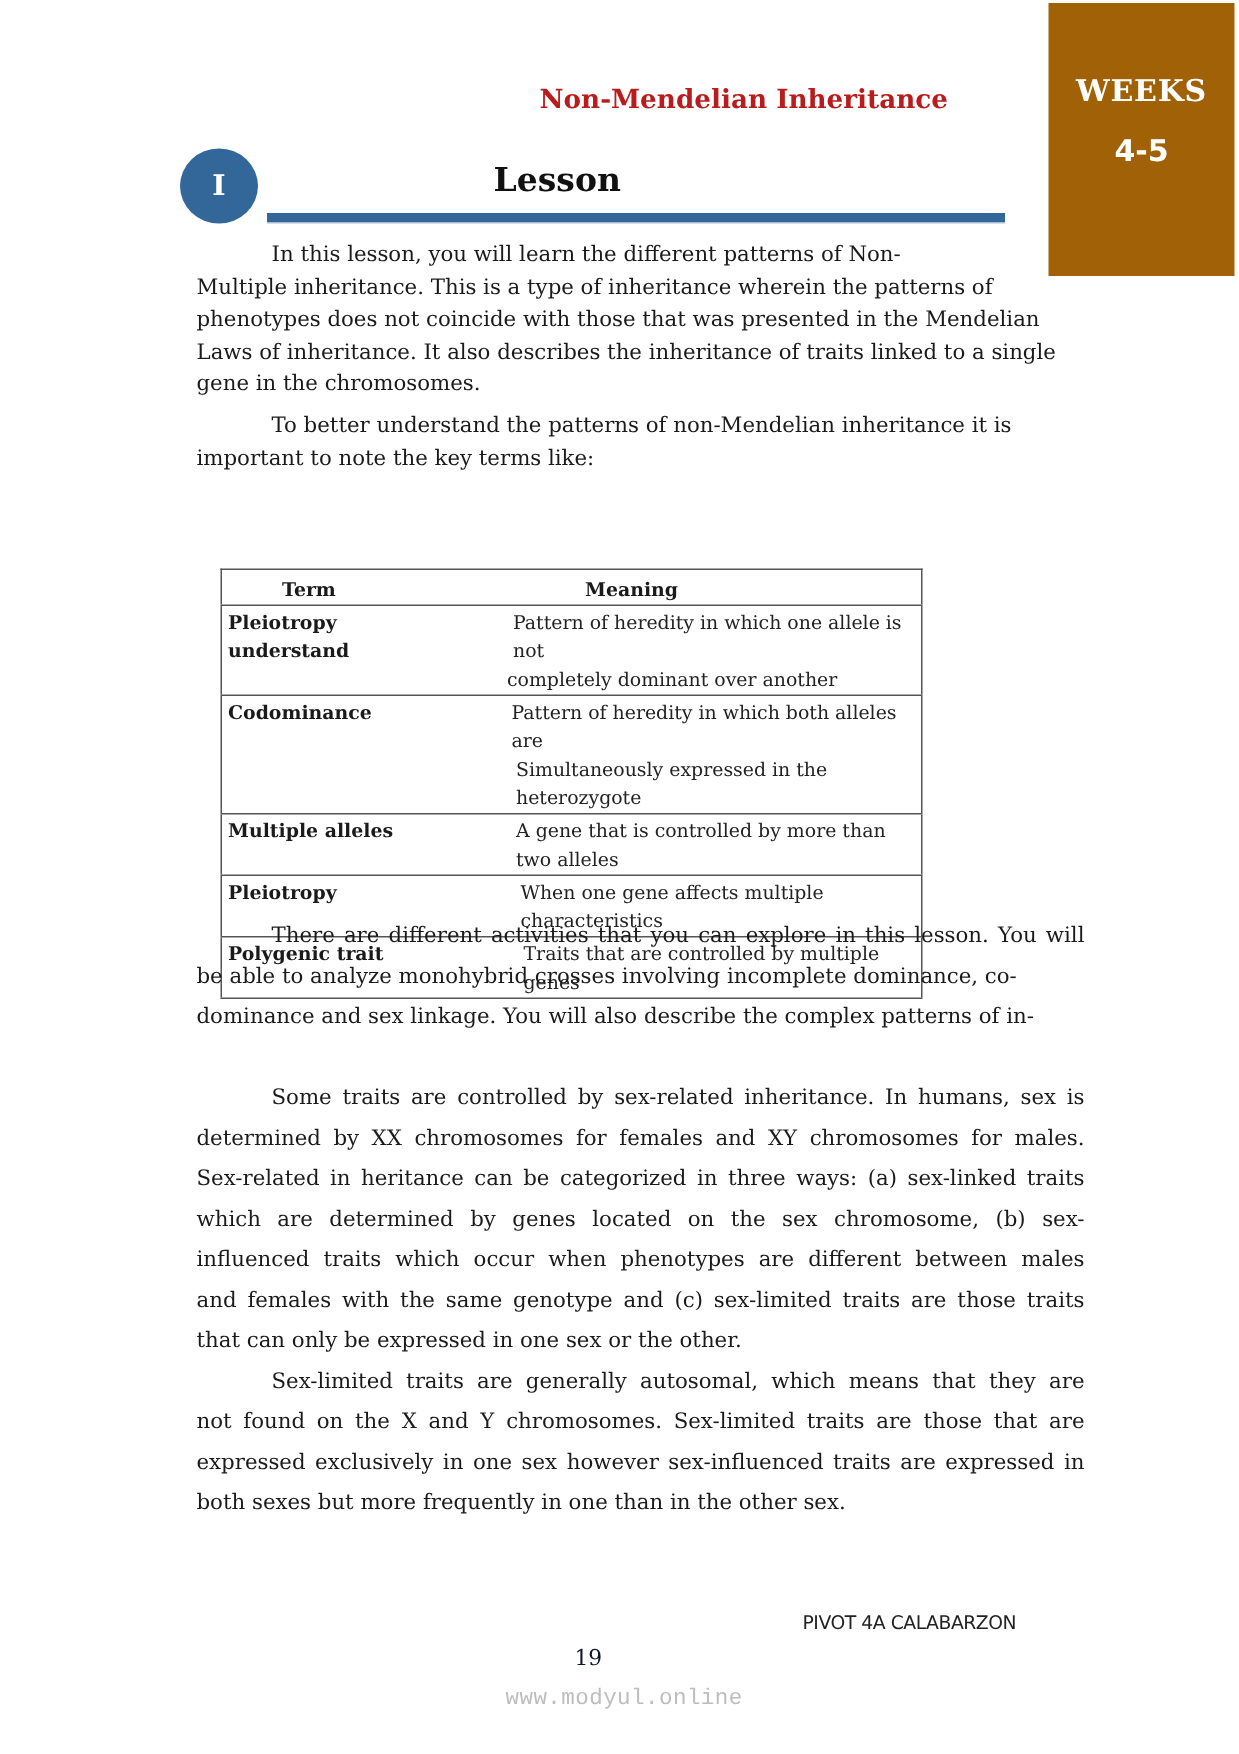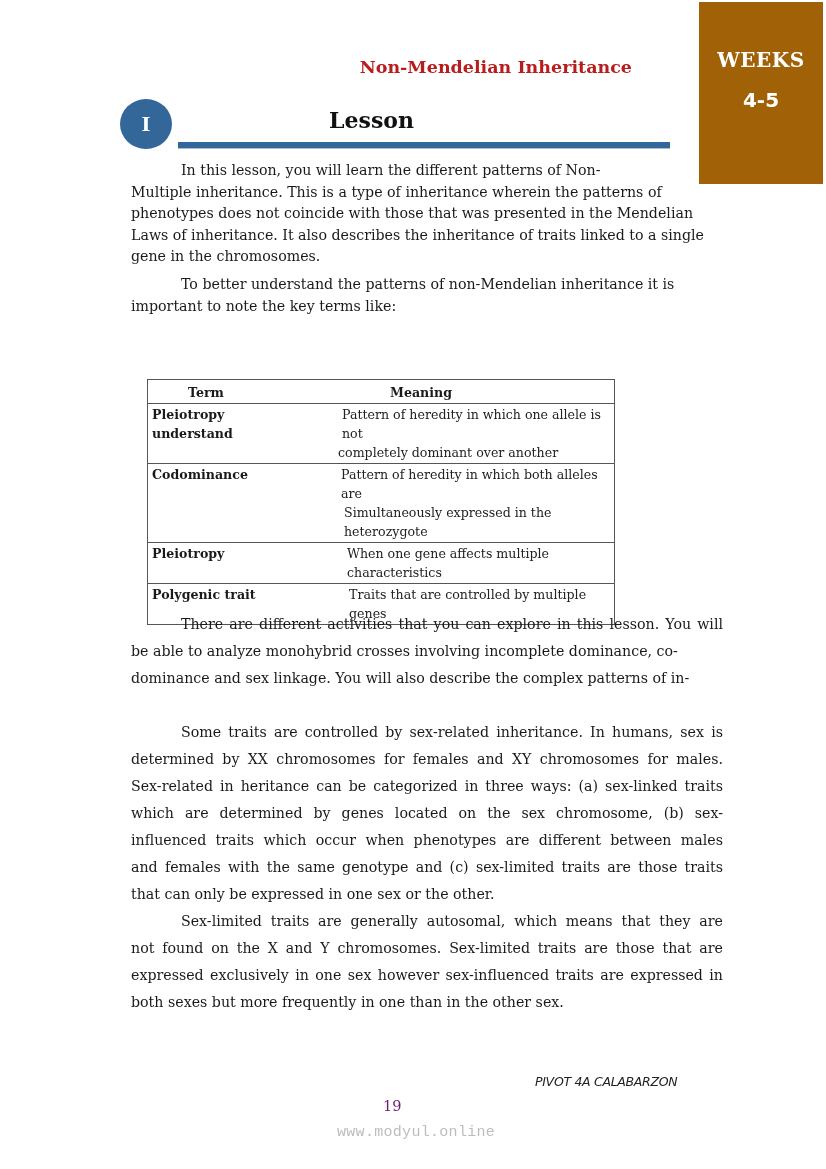--- a/index.html
+++ b/index.html
@@ -141,31 +141,30 @@
     .th-term { padding-left: 40px !important; }
     .th-meaning { padding-left: 52px !important; }
     .row-2 td { height: 38px; }
     .row-1 td { height: 22px; }
 
     .footer-pivot {
       position: absolute;
       left: 535px;
       top: 1074px;
       font-family: "DejaVu Sans", sans-serif;
-      font-style: italic;
       font-size: 12.5px;
       color: #222;
       letter-spacing: -0.3px;
     }
     .page-number {
       position: absolute;
       left: 383px;
       top: 1098px;
       font-size: 14.5px;
-      color: #701a75;
+      color: #0f172a;
     }
     .watermark {
       position: absolute;
       left: 337px;
       top: 1124px;
       font-family: Liberation Mono, monospace;
       font-size: 15px;
       color: #bdbdbd;
       letter-spacing: 0.3px;
     }
@@ -216,20 +215,24 @@
       </td>
     </tr>
     <tr class="row-2">
       <td class="term">
         <div>Codominance</div>
       </td>
       <td class="meaning" style="padding-left:3px;">
         <div>Pattern of heredity in which both alleles are</div>
         <div style="padding-left:3px;">Simultaneously expressed in the heterozygote</div>
       </td>
+    </tr>
+    <tr class="row-1">
+      <td class="term">Multiple alleles</td>
+      <td class="meaning" style="padding-left:6px;">A gene that is controlled by more than two alleles</td>
     </tr>
     <tr class="row-1">
       <td class="term">Pleiotropy</td>
       <td class="meaning" style="padding-left:9px;">When one gene affects multiple characteristics</td>
     </tr>
     <tr class="row-1">
       <td class="term">Polygenic trait</td>
       <td class="meaning" style="padding-left:11px;">Traits that are controlled by multiple genes</td>
     </tr>
   </tbody>

